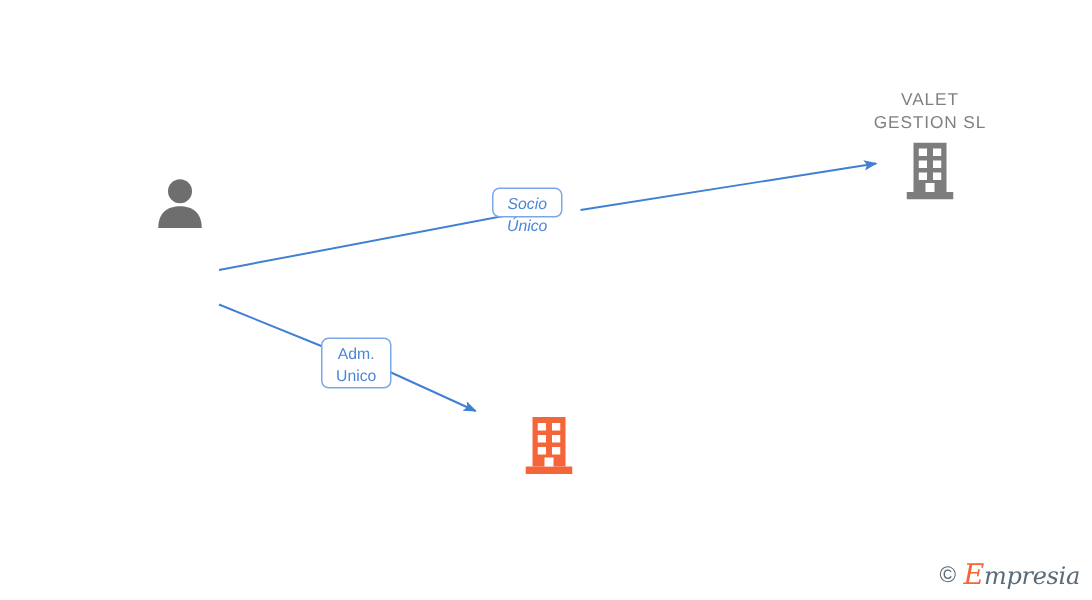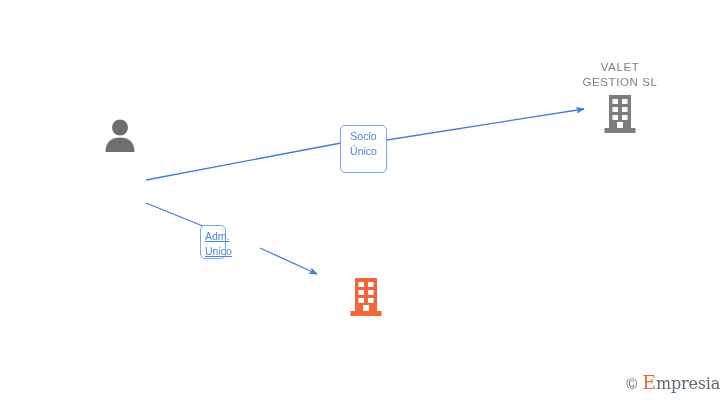--- a/index.html
+++ b/index.html
@@ -84,49 +84,50 @@
     background: #ffffff;
     color: #4a86d6;
     font-size: 10.5px;
     line-height: 15px;
     text-align: center;
     padding: 3px 4px 4px 4px;
     box-sizing: border-box;
     white-space: pre-line;
   }
   #rel-socio {
-    left: 340px;
+    left: 328px;
     top: 125px;
     width: 47px;
-    height: 48px;
+    height: 20px;
+    font-style: italic;
   }
   #rel-adm {
-    left: 200px;
+    left: 214px;
     top: 225px;
-    width: 26px;
+    width: 47px;
     height: 34px;
-    text-decoration: underline;
   }
 
   
   #watermark {
     position: absolute;
     right: 8px;
     bottom: 8px;
     display: flex;
     align-items: center;
     gap: 5px;
   }
   #watermark .copy {
     color: #5a6a78;
     font-size: 15px;
     line-height: 15px;
   }
   #watermark .brand {
     font-family: "DejaVu Serif", serif;
+    font-style: italic;
     font-size: 16px;
     color: #5a6a78;
     line-height: 16px;
     letter-spacing: -0.2px;
   }
   #watermark .brand .cap {
     color: #f4663a;
     font-size: 19px;
   }
 </style>

